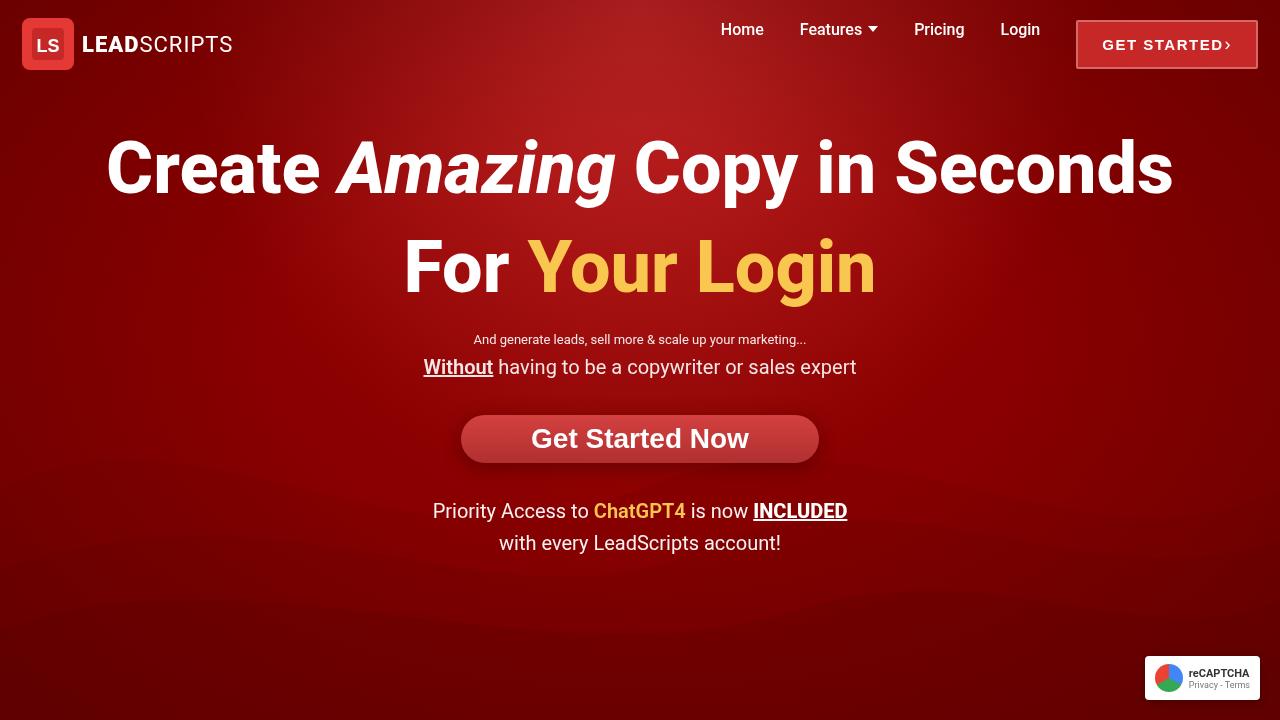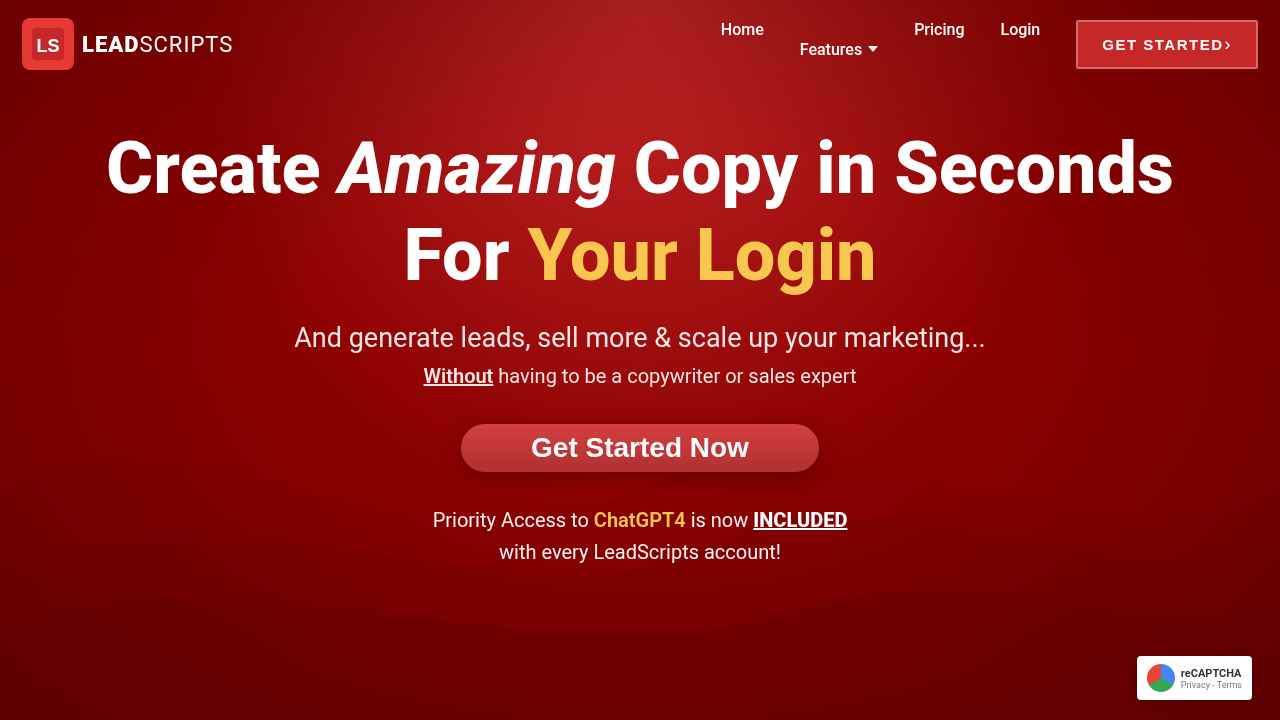--- a/index.html
+++ b/index.html
@@ -106,21 +106,20 @@
     }
 
     .nav-link-features {
       display: flex;
       align-items: center;
       gap: 4px;
       color: white;
       font-size: 16px;
       font-weight: 500;
       cursor: pointer;
-      margin-top: 20px;
     }
 
     .chevron-down {
       width: 0;
       height: 0;
       border-left: 5px solid transparent;
       border-right: 5px solid transparent;
       border-top: 6px solid white;
       display: inline-block;
       margin-left: 2px;
@@ -157,21 +156,21 @@
       justify-content: center;
       text-align: center;
       padding: 40px 80px 0;
     }
 
     .hero-title {
       color: white;
       font-size: 72px;
       font-weight: 800;
       line-height: 1.15;
-      margin-bottom: 4px;
+      margin-bottom: 16px;
     }
 
     .hero-title-italic {
       font-style: italic;
       font-weight: 800;
     }
 
     .hero-title-line2 {
       color: white;
       font-size: 72px;
@@ -180,21 +179,21 @@
       margin-bottom: 20px;
     }
 
     .hero-title-yellow {
       color: #f9c74f;
       font-style: normal;
     }
 
     .hero-subtitle {
       color: rgba(255,255,255,0.9);
-      font-size: 27px;
+      font-size: 13px;
       font-weight: 400;
       margin-bottom: 6px;
       line-height: 1.5;
     }
 
     .hero-subtitle-line2 {
       color: rgba(255,255,255,0.9);
       font-size: 20px;
       font-weight: 400;
       margin-bottom: 36px;
@@ -236,21 +235,21 @@
     .chatgpt-bold {
       font-weight: 800;
       color: white;
       text-decoration: underline;
     }
 
     
     .recaptcha-badge {
       position: absolute;
       bottom: 20px;
-      right: 28px;
+      right: 20px;
       z-index: 20;
       background: white;
       border-radius: 4px;
       padding: 8px 10px;
       display: flex;
       align-items: center;
       gap: 6px;
       font-size: 10px;
       color: #555;
       box-shadow: 0 2px 8px rgba(0,0,0,0.3);

